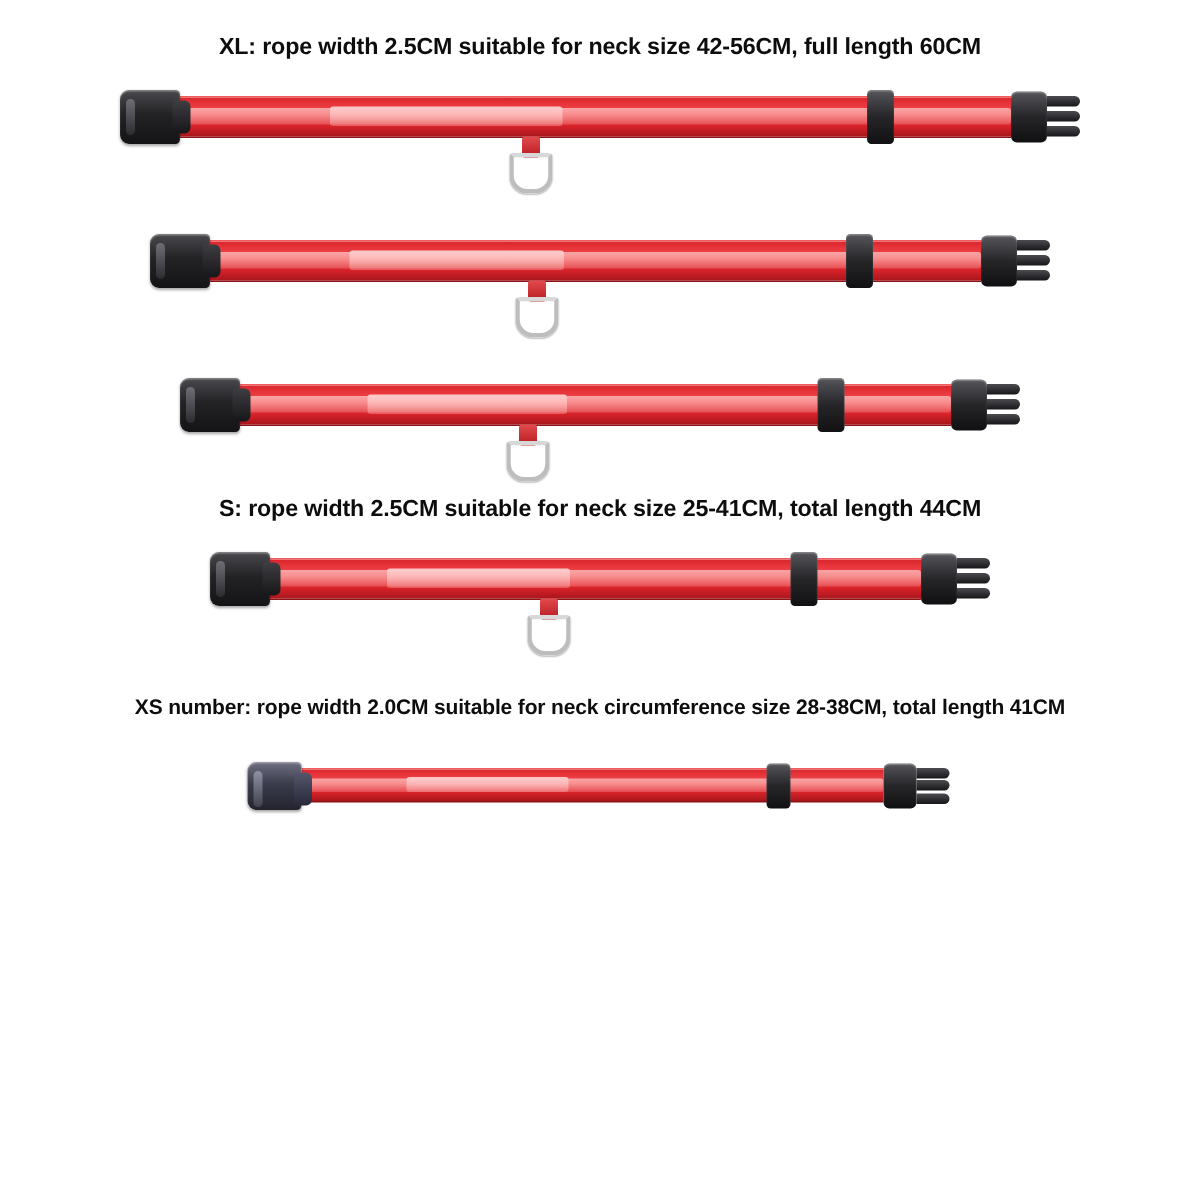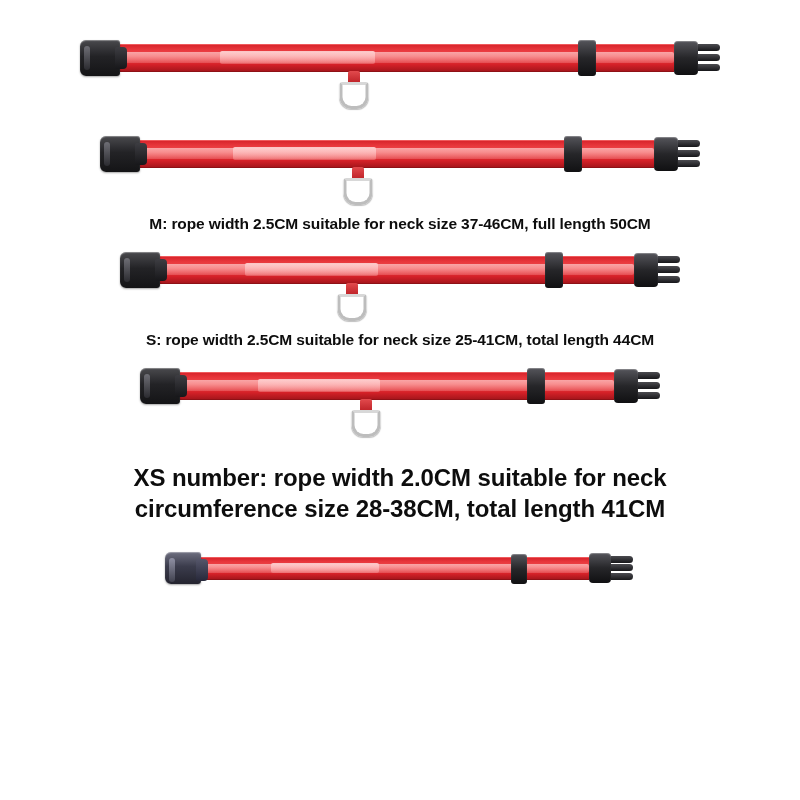--- a/index.html
+++ b/index.html
@@ -30,21 +30,21 @@
   .caption {
     text-align: center;
     font-size: 15.5px;
     font-weight: bold;
     letter-spacing: -0.1px;
     color: #0d0d0d;
     line-height: 1.28;
     white-space: nowrap;
   }
   .caption.big {
-    font-size: 24px;
+    font-size: 14px;
     line-height: 1.3;
     white-space: normal;
     padding: 0 70px;
   }
 
   
   .collar-wrap {
     position: relative;
     height: 90px;
     margin-top: 4px;
@@ -212,20 +212,21 @@
   .clip-left.blue::after {
     background: linear-gradient(180deg,#55566a,#27283a);
   }
 </style>
 </head>
 <body>
 
 <div class="sheet">
 
   <div class="row" style="padding-top:22px;">
+    <div class="caption">XL: rope width 2.5CM suitable for neck size 42-56CM, full length 60CM</div>
     <div class="collar-wrap">
       <div class="collar" style="width:640px;">
         <div class="clip-left"></div>
         <div class="strap">
           <div class="glow"></div>
           <div class="slider" style="right:14%;"></div>
           <div class="dring" style="left:40%;">
             <div class="tab"></div>
             <div class="ring"></div>
           </div>
@@ -260,21 +261,20 @@
             <span class="p1"></span>
               <span class="p2"></span>
               <span class="p3"></span>
           </div>
         </div>
       </div>
     </div>
   </div>
 
   <div class="row" style="padding-top:2px;">
-    <div class="caption">M: rope width 2.5CM suitable for neck size 37-46CM, full length 50CM</div>
     <div class="collar-wrap">
       <div class="collar" style="width:560px;">
         <div class="clip-left"></div>
         <div class="strap">
           <div class="glow"></div>
           <div class="slider" style="right:15%;"></div>
           <div class="dring" style="left:38%;">
             <div class="tab"></div>
             <div class="ring"></div>
           </div>

